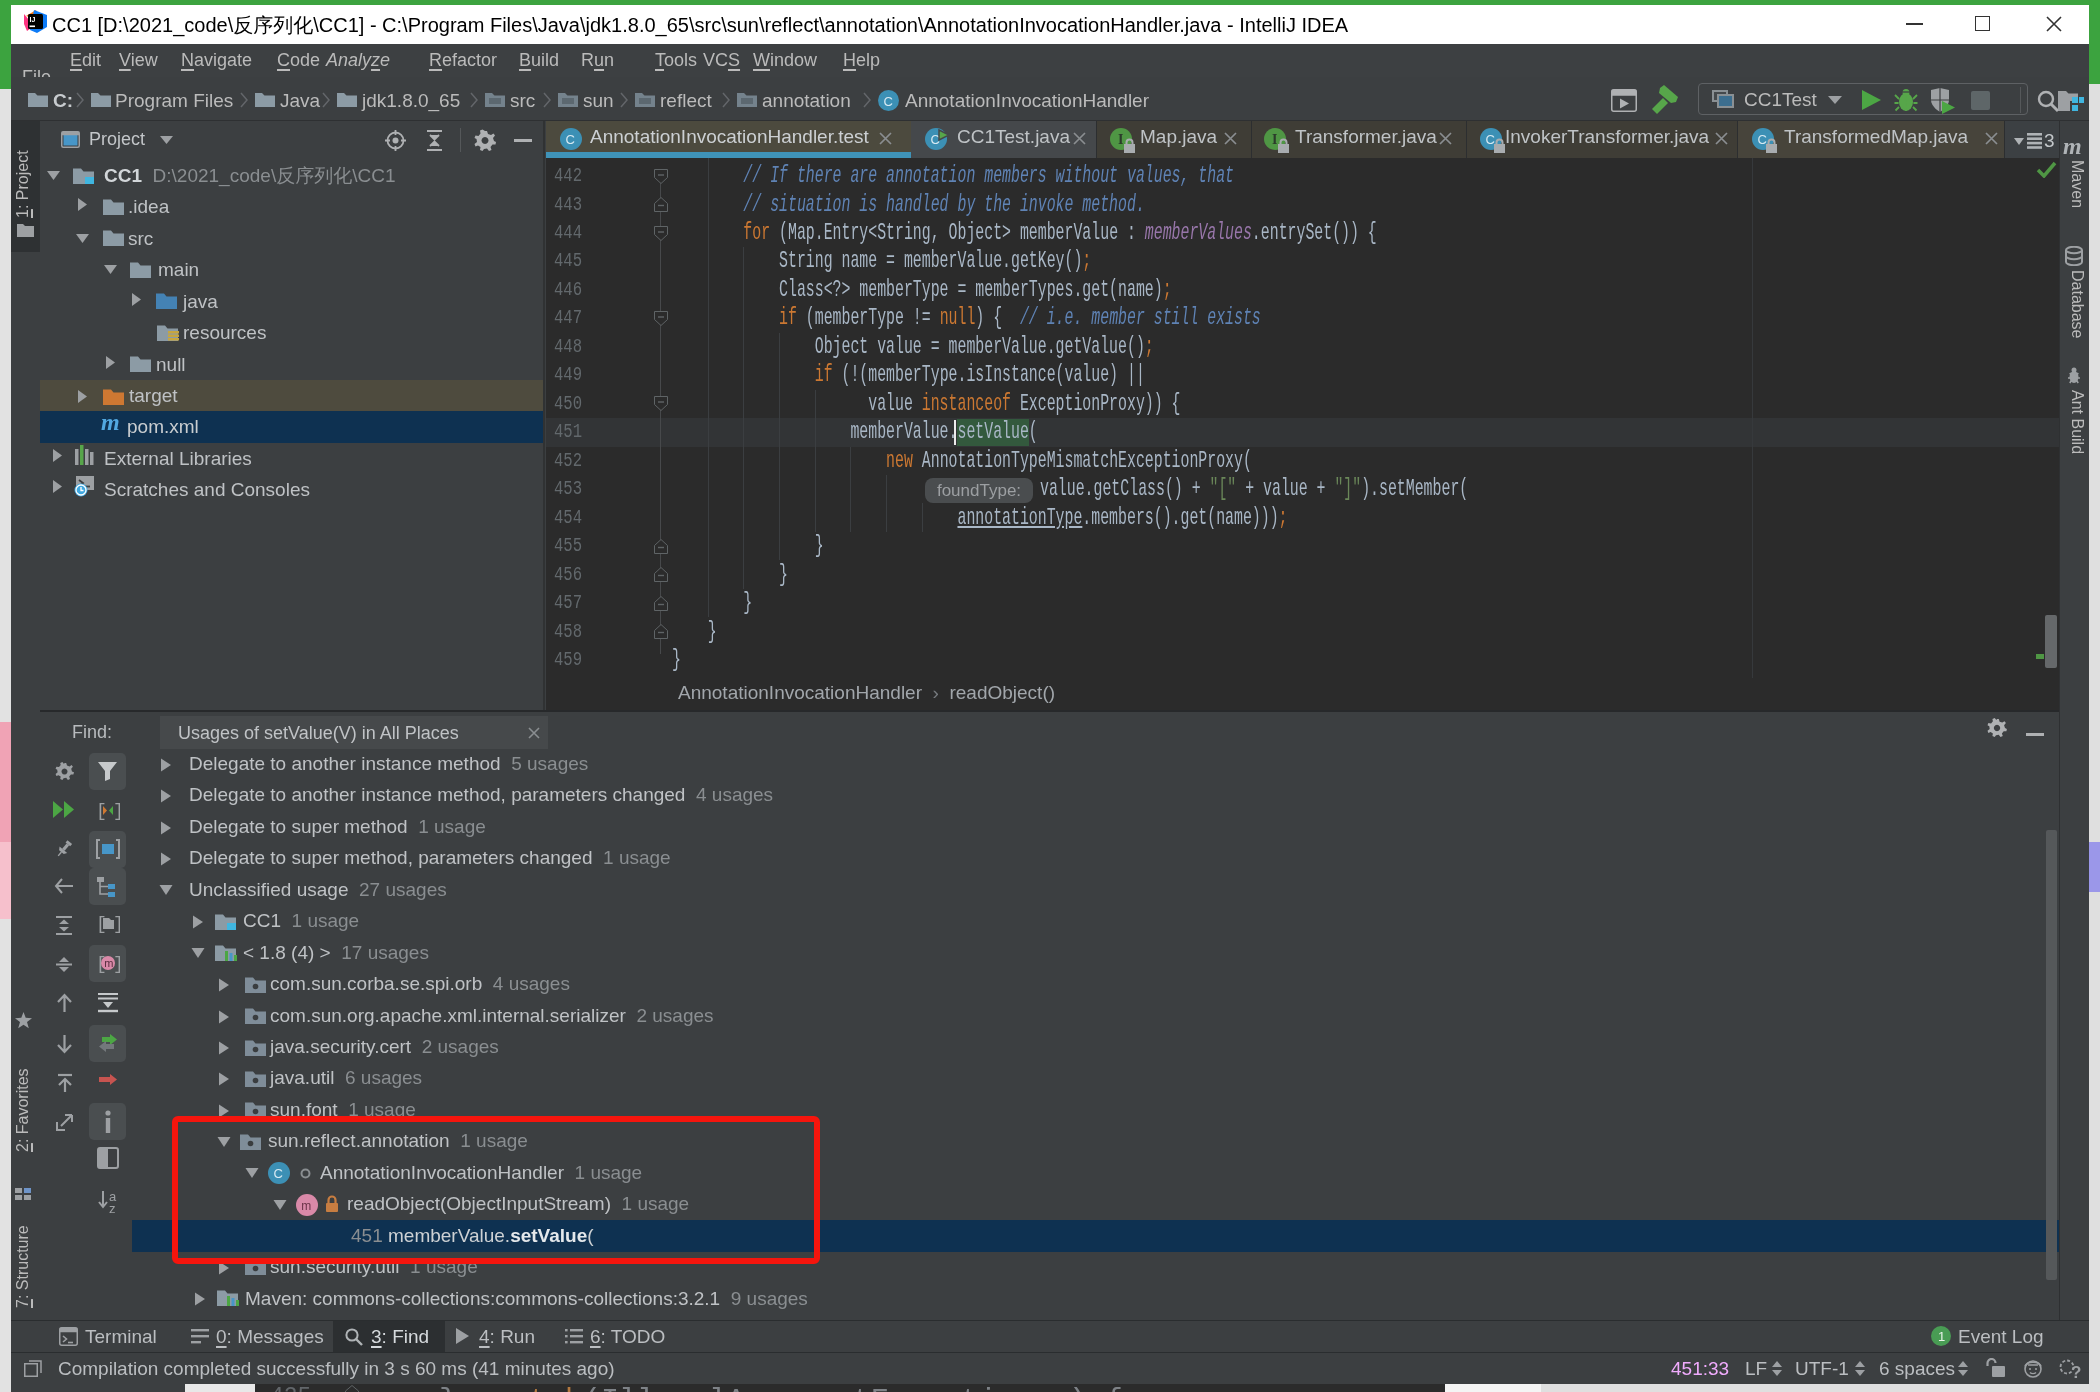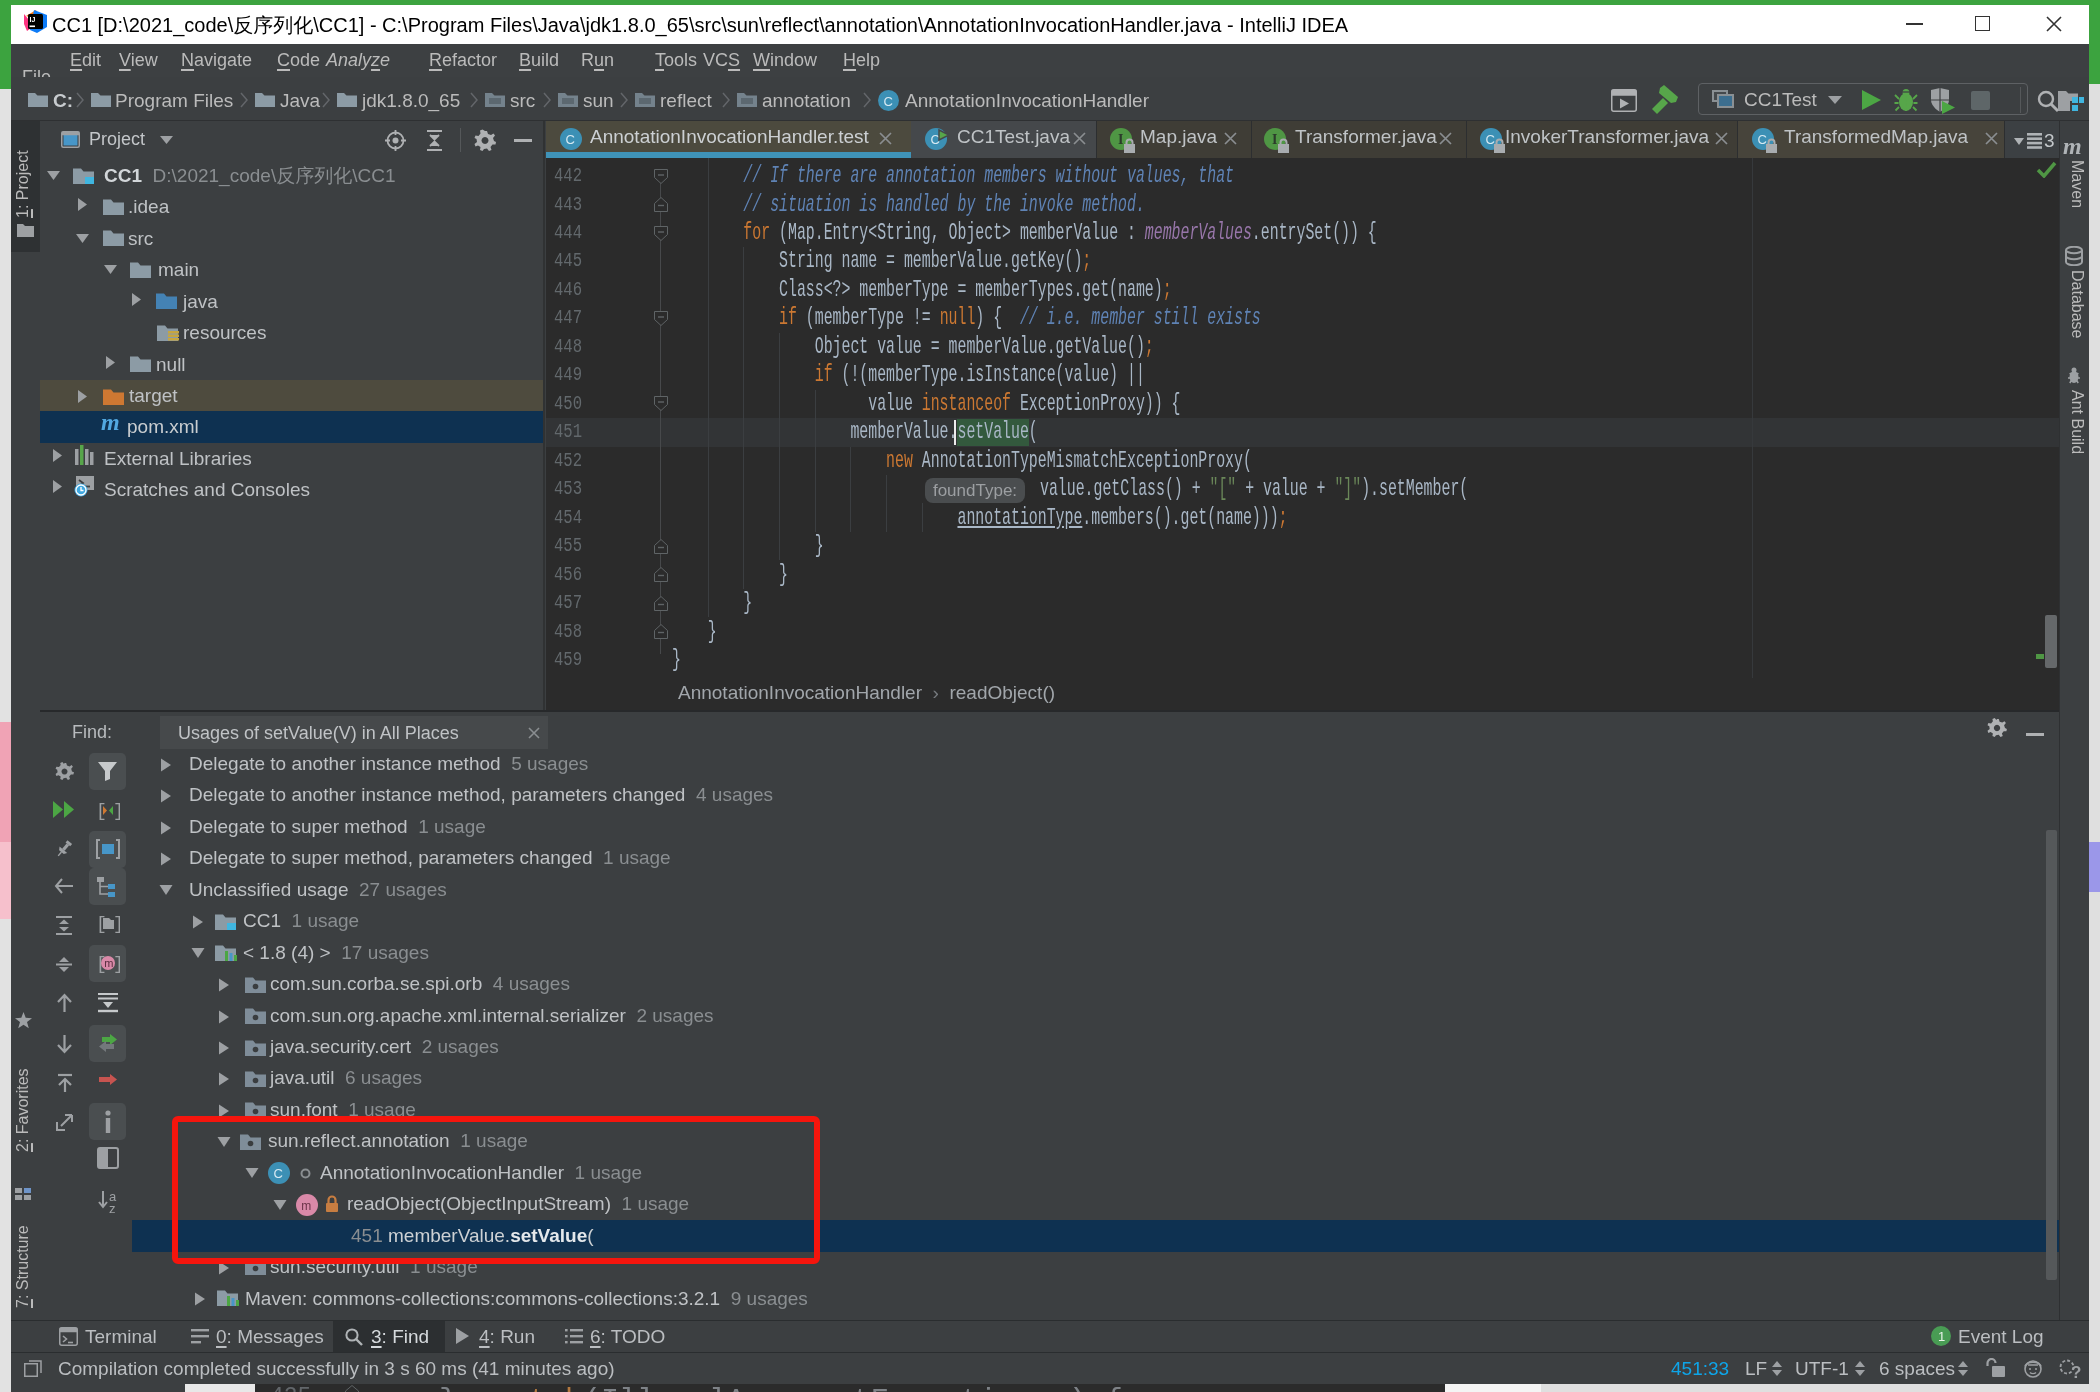--- a/index.html
+++ b/index.html
@@ -687,21 +687,21 @@
   <div class="code-line" style="top:475.2px;left:1040px;">value.getClass() + <span class="str">"["</span> + value + <span class="str">"]"</span>).setMember(</div>
   <div class="code-line" style="top:503.6px;">                                <span class="u">annotationType</span>.members().get(name)))<span class="smc">;</span></div>
   <div class="code-line" style="top:532.1px;">                }</div>
   <div class="code-line" style="top:560.6px;">            }</div>
   <div class="code-line" style="top:589px;">        }</div>
   <div class="code-line" style="top:617.5px;">    }</div>
   <div class="code-line" style="top:646px;">}</div>
 
   <div class="abs" style="left:954px;top:420px;width:2px;height:25px;background:#ECECEC;"></div>
 
-  <div class="abs" style="left:925px;top:478px;width:100px;height:25px;background:#4A4D4F;border-radius:8px;color:#9C9FA2;font-size:17px;line-height:25px;text-align:center;">foundType:</div>
+  <div class="abs" style="left:925px;top:478px;width:108px;height:25px;background:#4A4D4F;border-radius:8px;color:#9C9FA2;font-size:17px;line-height:25px;text-align:center;">foundType:</div>
 
   <div class="abs" style="left:2036px;top:161px;">
       <svg width="21" height="17">
         <path d="M2 9 L8 15 L19 2" stroke="#4F9644" stroke-width="3.5" fill="none"></path>
       </svg>
     </div>
 
   <div class="abs" style="left:2045px;top:615px;width:12px;height:53px;background:rgba(150,155,158,0.55);border-radius:2px;"></div>
   <div class="abs" style="left:2036px;top:654px;width:8px;height:5px;background:#4F9644;"></div>
 </div>
@@ -1137,21 +1137,21 @@
   <div class="abs" style="left:1958px;top:1326px;color:#BBBEC1;font-size:19px;">Event Log</div>
 
   <div class="abs" style="left:11px;top:1352px;width:2078px;height:32px;background:#3C3F41;border-top:1px solid #2A2D2F;"></div>
   <div class="abs" style="left:24px;top:1359px;">
       <svg width="18" height="18">
         <rect x="0.75" y="4.75" width="12.5" height="12.5" fill="none" stroke="#9DA0A3" stroke-width="1.5"></rect>
         <path d="M5 2 L17 2 L17 14" fill="none" stroke="#9DA0A3" stroke-width="1.5"></path>
       </svg>
     </div>
   <div class="abs" style="left:58px;top:1358px;color:#BBBEC1;font-size:19px;">Compilation completed successfully in 3 s 60 ms (41 minutes ago)</div>
-  <div class="abs" style="left:1671px;top:1358px;color:#0ea5e9;font-size:19px;">451:33</div>
+  <div class="abs" style="left:1671px;top:1358px;color:#f0abfc;font-size:19px;">451:33</div>
   <div class="abs" style="left:1745px;top:1358px;color:#BBBEC1;font-size:19px;">LF</div>
   <div class="abs" style="left:1772px;top:1361px;">
       <svg width="10" height="15">
         <polygon points="5,0 10,6 0,6" fill="#9DA0A3"></polygon>
         <polygon points="5,15 10,9 0,9" fill="#9DA0A3"></polygon>
       </svg>
     </div>
   <div class="abs" style="left:1795px;top:1358px;color:#BBBEC1;font-size:19px;">UTF-1</div>
   <div class="abs" style="left:1855px;top:1361px;">
       <svg width="10" height="15">

